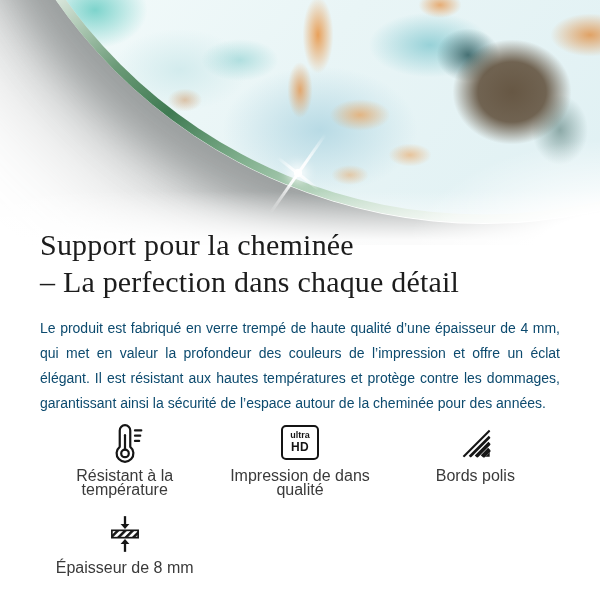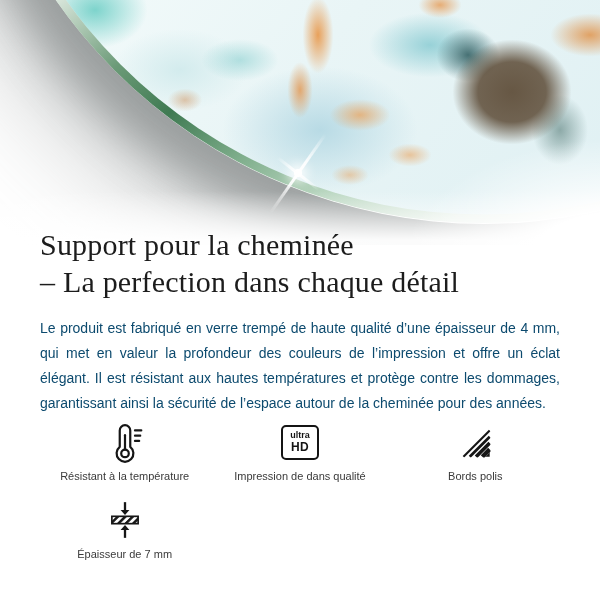--- a/index.html
+++ b/index.html
@@ -74,21 +74,21 @@
   }
 
   
   .features {
     margin-top:4px;
     display:grid; grid-template-columns:1fr 1fr 1fr;
     row-gap:15px; column-gap:6px;
   }
   .feature { display:flex; flex-direction:column; align-items:center; text-align:center; }
   .fi { height:44px; display:flex; align-items:center; justify-content:flex-end; color:#161616; }
-  .fl { margin-top:5px; font-size:11px; color:#3a3a3a; line-height:14px; }
+  .fl { margin-top:5px; font-size:16px; color:#3a3a3a; line-height:14px; }
 
   .uhd-box {
     width:38px; height:35px; border:2.5px solid #141414; border-radius:5px;
     display:flex; flex-direction:column; align-items:center; justify-content:center; color:#141414;
   }
   .uhd-top { font-size:9px; font-weight:700; line-height:10px; }
   .uhd-bottom { font-size:12px; font-weight:800; line-height:14px; letter-spacing:.3px; }
 
   svg { display:block; }
 </style>
@@ -172,18 +172,18 @@
                 <rect x="0" y="0" width="2.4" height="5" fill="#161616"></rect>
               </pattern>
             </defs>
             <rect x="7.5" y="16.5" width="25" height="7" fill="url(#hatch)" stroke="#161616" stroke-width="1.6"></rect>
             <line x1="20" y1="3" x2="20" y2="10.5" stroke="#161616" stroke-width="2.2"></line>
             <polygon points="15.8,10.5 24.2,10.5 20,15.3" fill="#161616"></polygon>
             <line x1="20" y1="37" x2="20" y2="29.5" stroke="#161616" stroke-width="2.2"></line>
             <polygon points="15.8,29.5 24.2,29.5 20,24.7" fill="#161616"></polygon>
           </svg>
         </span>
-        <span class="fl">Épaisseur de 7 mm</span>
+        <span class="fl">Épaisseur de 8 mm</span>
       </div>
 
     </div>
   </div>
 </div>
 
 </body></html>

